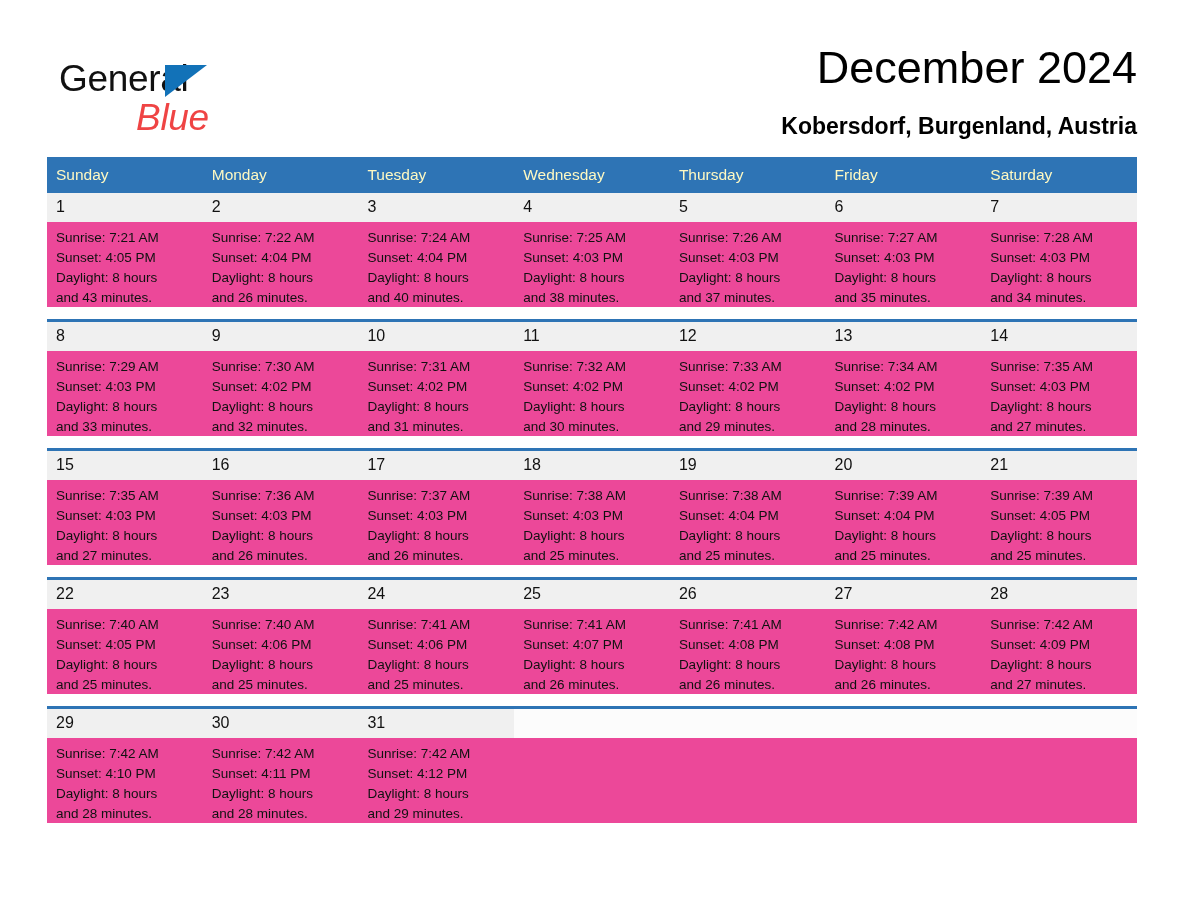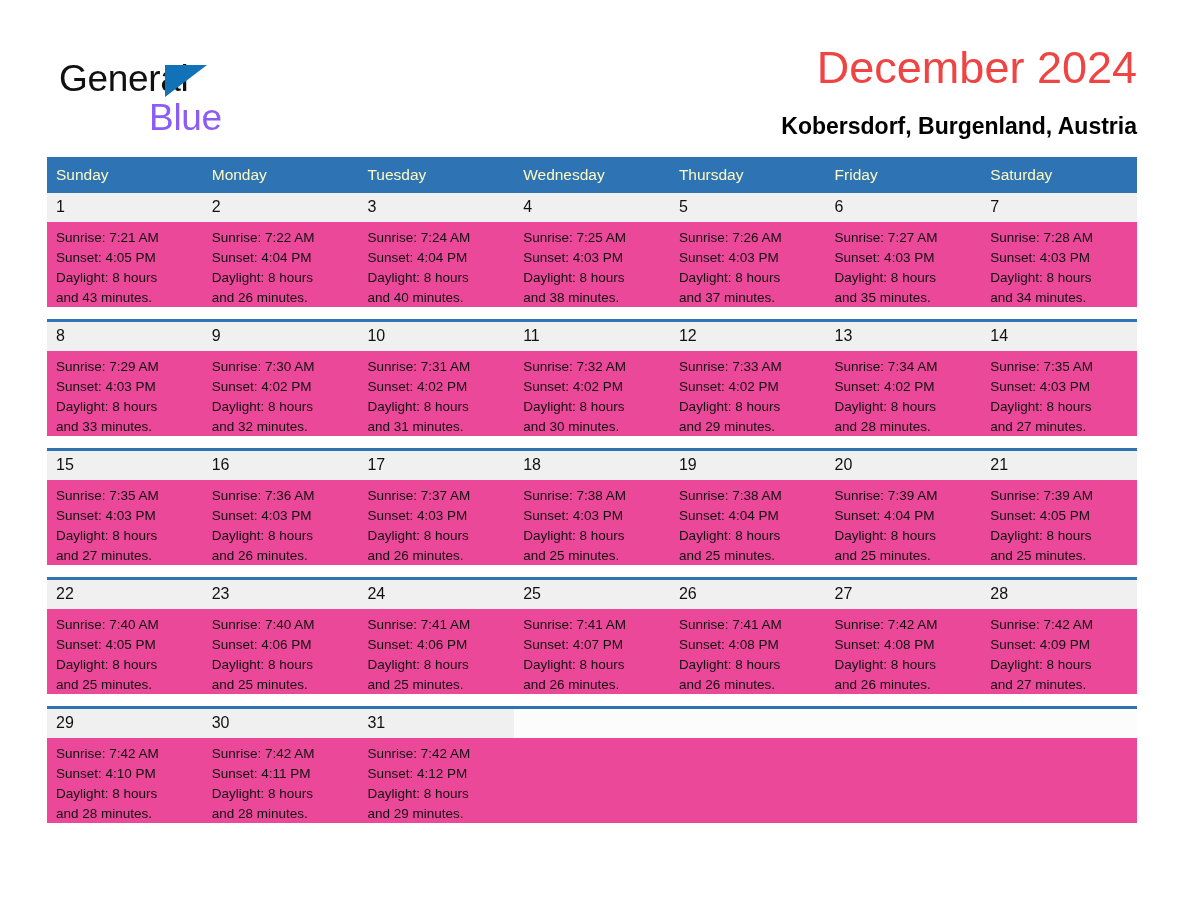--- a/index.html
+++ b/index.html
@@ -51,40 +51,41 @@
     position: absolute;
     left: 106px;
     top: 8px;
     width: 0;
     height: 0;
     border-top: 32px solid #1272b8;
     border-right: 42px solid transparent;
   }
   .brand-blue {
     position: absolute;
-    left: 90px;
+    left: 77px;
     top: 39px;
     font-size: 37px;
     line-height: 44px;
-    color: #8b5cf6;
+    color: #ef4444;
     letter-spacing: -0.3px;
     font-weight: 400;
+    font-style: italic;
   }
 
   .title-block {
     position: absolute;
     right: 0;
     top: 0;
     text-align: right;
   }
   .cal-title {
     font-size: 45px;
     line-height: 56px;
     font-weight: 400;
-    color: #ef4444;
+    color: #000000;
     white-space: nowrap;
   }
   .cal-subtitle {
     margin-top: 16px;
     font-size: 23px;
     line-height: 28px;
     font-weight: bold;
     color: #000000;
     white-space: nowrap;
   }

